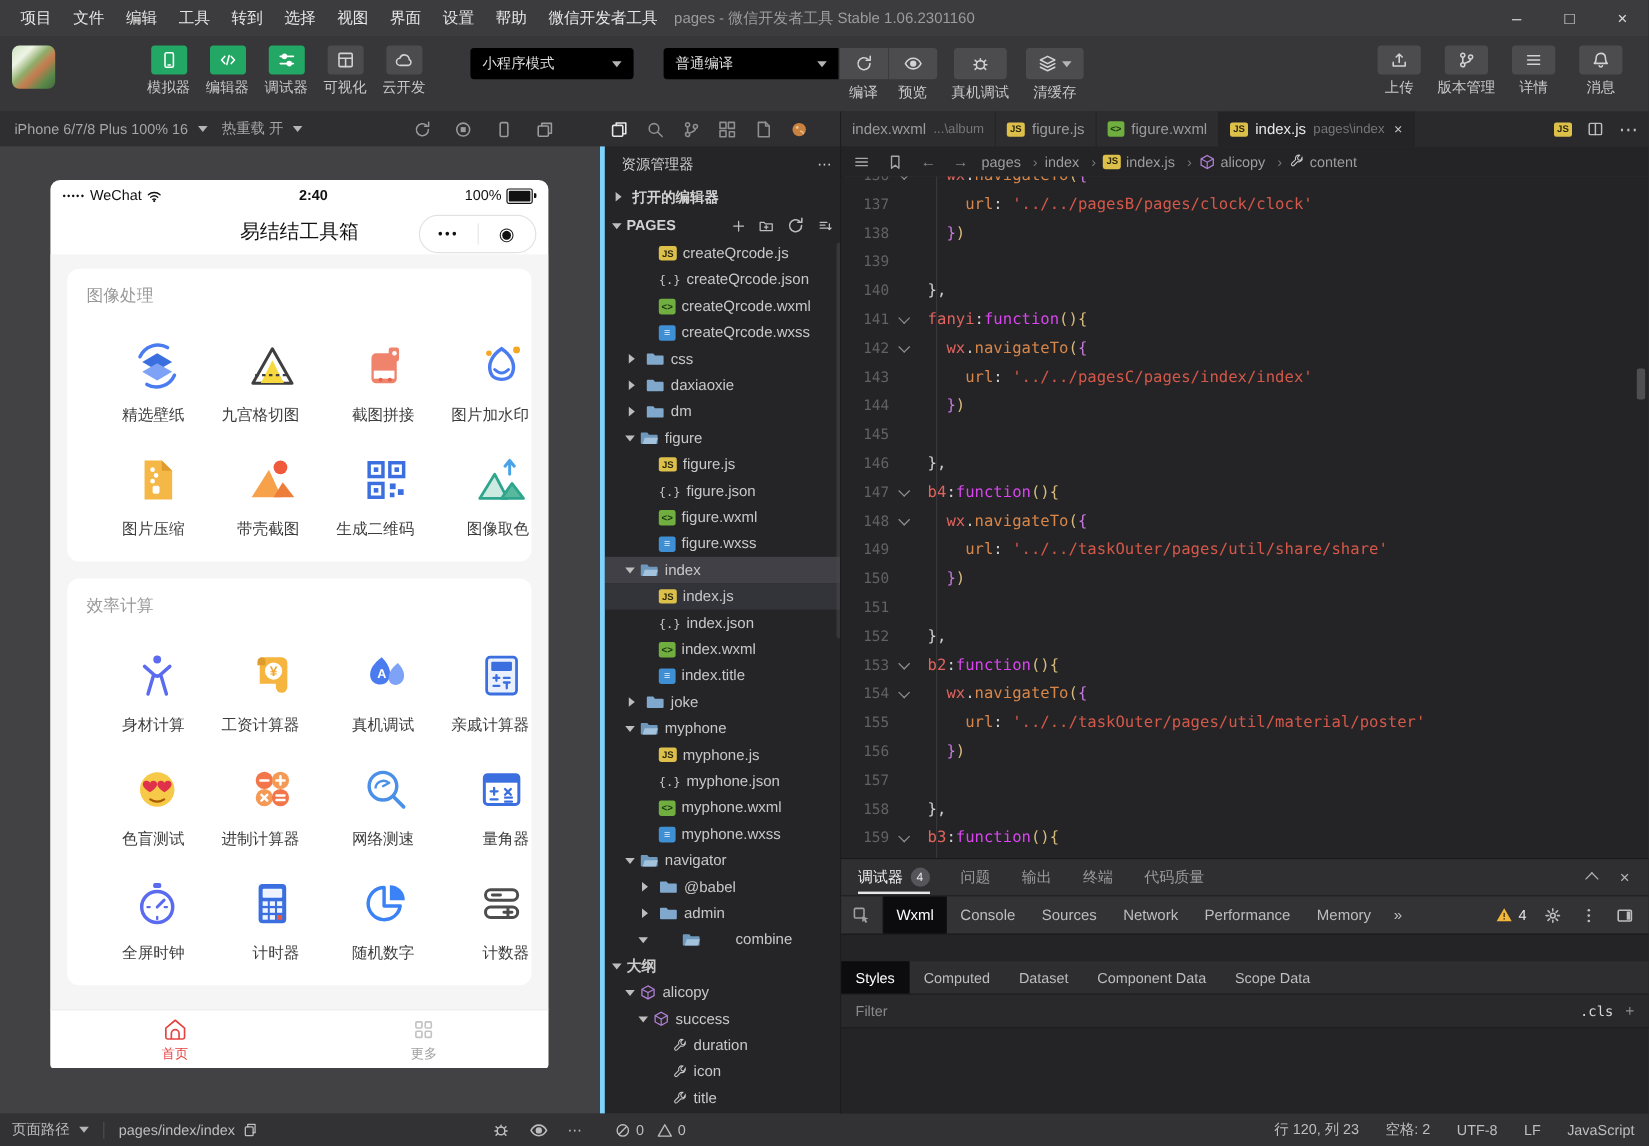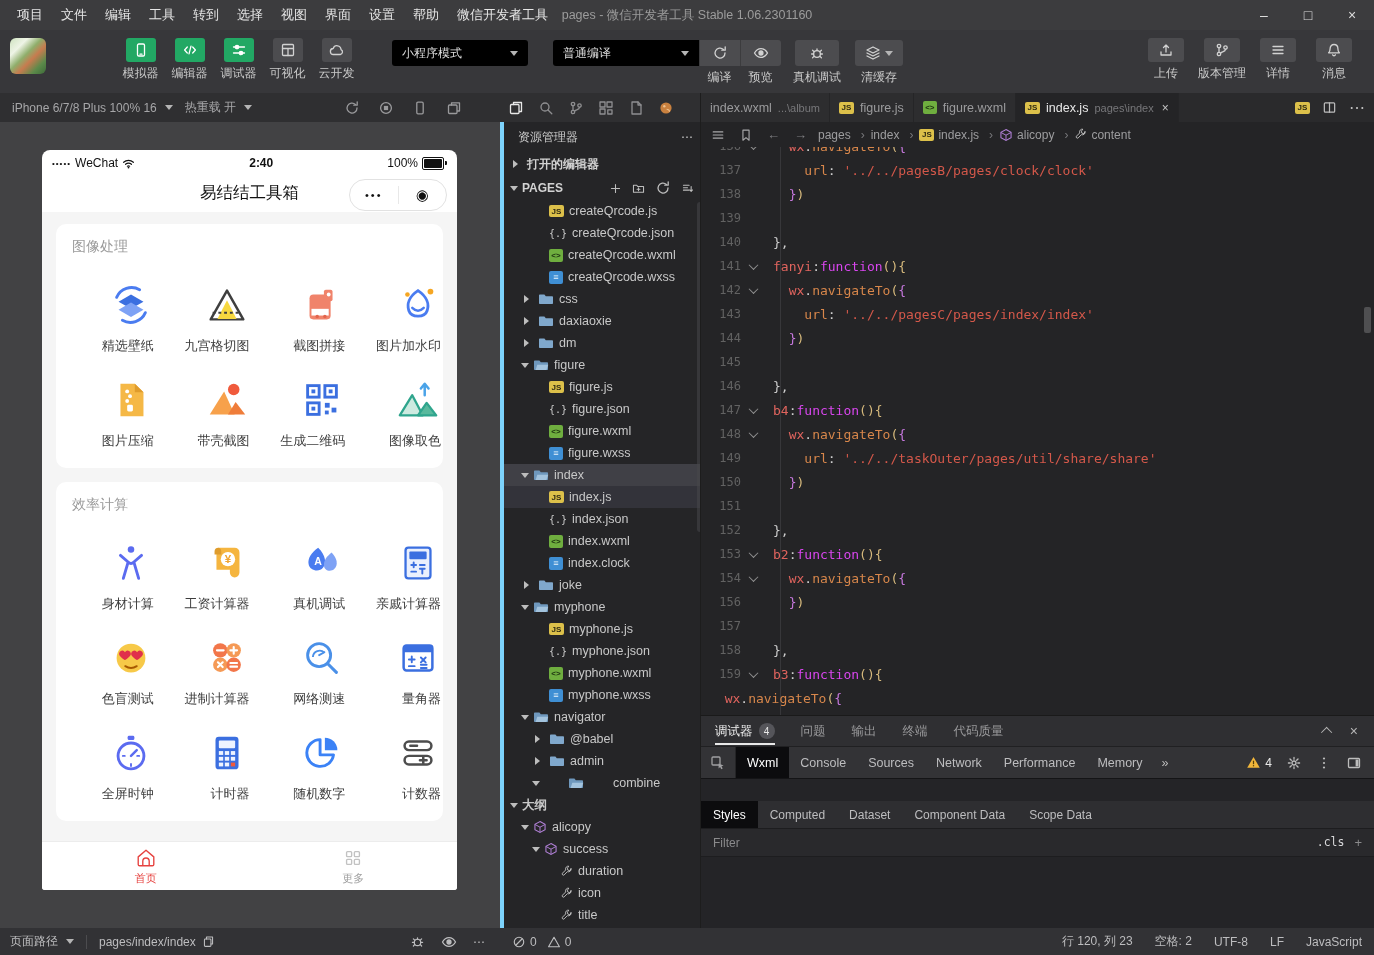--- a/index.html
+++ b/index.html
@@ -122,21 +122,21 @@
   .ctab{padding:0 11px;height:31px;display:flex;align-items:center}
   .ctab.on{background:#0c0c0e;color:#fff}
   #dbgrow2 .more{color:#bdbdbd;padding:0 8px}
   #dbgrow2 .rgt{margin-left:auto;display:flex;align-items:center;gap:14px;padding-right:12px}
   #warnbadge{display:flex;align-items:center;gap:4px;color:#e8e8e8;font-size:12px}
   #dbggap{height:22px;background:#242427}
   #stylesrow{height:27px;background:#2e2e31;display:flex;align-items:center;font-size:12px;color:#bdbdbf;border-bottom:1px solid #1d1d1f}
   .stab{padding:0 12px;height:27px;display:flex;align-items:center}
   .stab.on{background:#0c0c0e;color:#fff}
   #filterrow{height:27px;background:#29292c;display:flex;align-items:center;font-size:12px;color:#8a8a8c;padding:0 12px;border-bottom:1px solid #1d1d1f}
-  #filterrow .rgt{margin-left:auto;display:flex;align-items:flex-start;gap:10px}
+  #filterrow .rgt{margin-left:auto;display:flex;align-items:center;gap:10px}
   #clslabel{color:#d8d8da;font-family:"DejaVu Sans Mono",monospace;font-size:11.5px}
   #addcls{color:#8a8a8c;font-size:13px}
   
   #status{position:absolute;bottom:0;left:0;right:0;height:27px;background:#323235;color:#bdbdbf;font-size:12px}
   #status .sabs{position:absolute;top:0;height:27px;display:flex;align-items:center;gap:6px;white-space:nowrap}
   #statusR{position:absolute;right:12px;top:0;height:27px;display:flex;align-items:center;gap:22px}
   .sdiv{width:1px;height:14px;background:#4c4c4f;margin:0 6px}
 </style>
 </head>
 <body>
@@ -893,21 +893,21 @@
           <span class="fic">
             <span class="fi-wxml">&lt;&gt;</span>
           </span>
           <span>index.wxml</span>
         </div>
         <div class="erow" style="padding-left: 28px;">
           <span class="arr none"></span>
           <span class="fic">
             <span class="fi-wxss">≡</span>
           </span>
-          <span>index.clock</span>
+          <span>index.title</span>
         </div>
         <div class="erow" style="padding-left: 17px;">
           <span class="arr r"></span>
           <span class="fic">
             <svg width="16" height="16" viewBox="0 0 16 16">
               <path d="M1.8 3.5h4.6l1.4 1.7h6.4a.8.8 0 0 1 .8.8v6.2a.8.8 0 0 1-.8.8H1.8a.8.8 0 0 1-.8-.8V4.3a.8.8 0 0 1 .8-.8Z" fill="#80a8cc"></path>
             </svg>
           </span>
           <span>joke</span>
         </div>
@@ -1194,20 +1194,25 @@
           <span class="ct"><span class="tk-key">b2</span><span class="tk-p">:</span><span class="tk-fn">function</span><span class="tk-bY">(){</span></span>
         </div>
         <div class="cl">
           <span class="ln">154</span>
           <span class="fd">
             <span class="chev"></span>
           </span>
           <span class="ct"><span class="tk-p">  </span><span class="tk-key">wx</span><span class="tk-p">.</span><span class="tk-call">navigateTo</span><span class="tk-bY">(</span><span class="tk-bP">{</span></span>
         </div>
         <div class="cl">
+          <span class="ln">155</span>
+          <span class="fd"></span>
+          <span class="ct"><span class="tk-p">    </span><span class="tk-prop">url</span><span class="tk-p">: </span><span class="tk-str">'../../taskOuter/pages/util/material/poster'</span></span>
+        </div>
+        <div class="cl">
           <span class="ln">156</span>
           <span class="fd"></span>
           <span class="ct"><span class="tk-p">  </span><span class="tk-bP">}</span><span class="tk-bY">)</span></span>
         </div>
         <div class="cl">
           <span class="ln">157</span>
           <span class="fd"></span>
           <span class="ct"></span>
         </div>
         <div class="cl">

